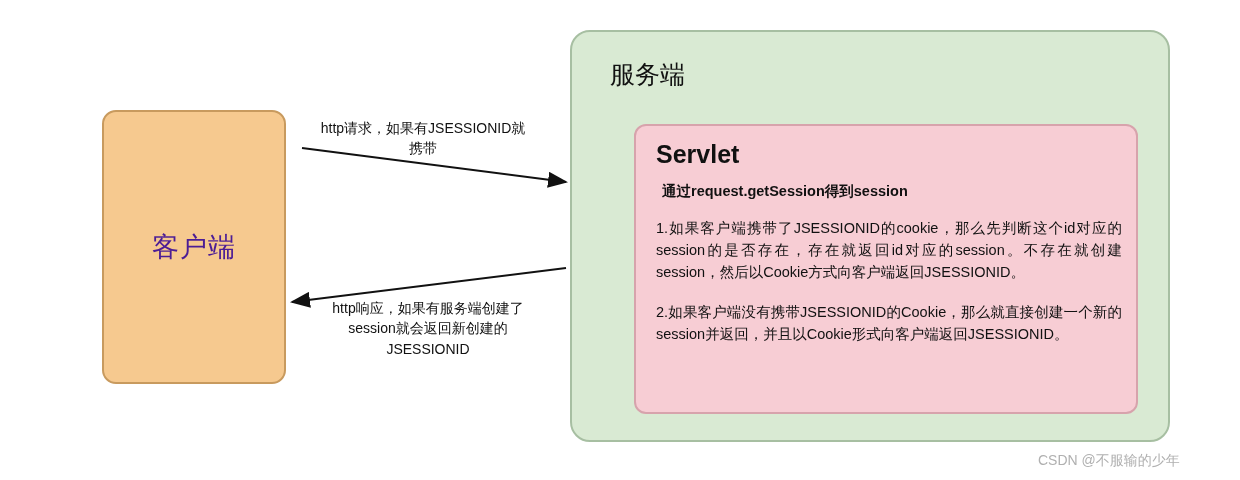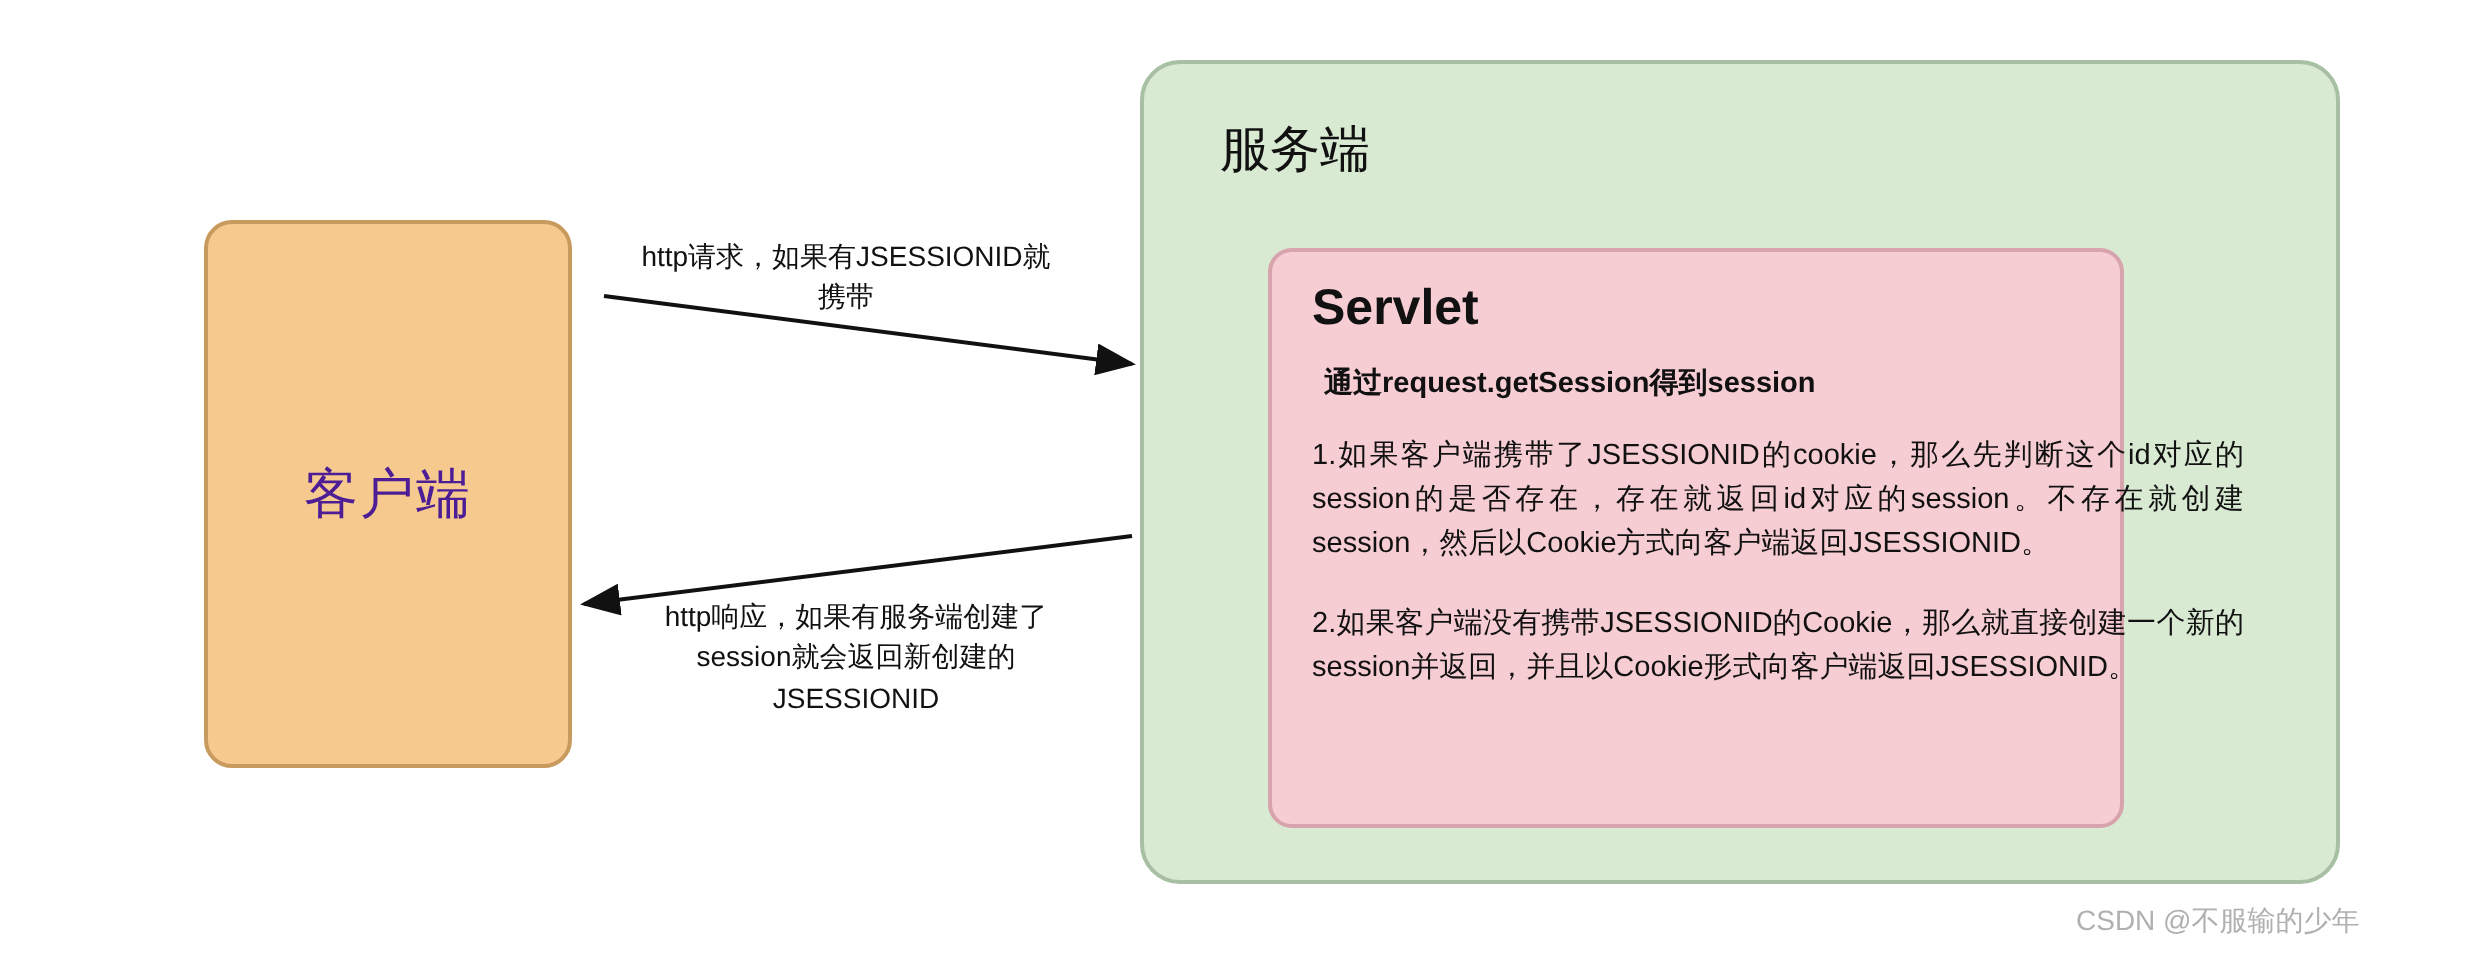--- a/index.html
+++ b/index.html
@@ -58,21 +58,21 @@
     top: 26px;
     font-size: 25px;
     color: #111111;
   }
 
   
   #servlet-box {
     position: absolute;
     left: 62px;
     top: 92px;
-    width: 428px;
+    width: 504px;
     height: 290px;
     background: #f7cdd4;
     border: 2px solid #d7a3ac;
     border-radius: 12px;
     box-sizing: border-box;
     text-decoration: underline;
   }
   #servlet-title {
     position: absolute;
     left: 20px;

